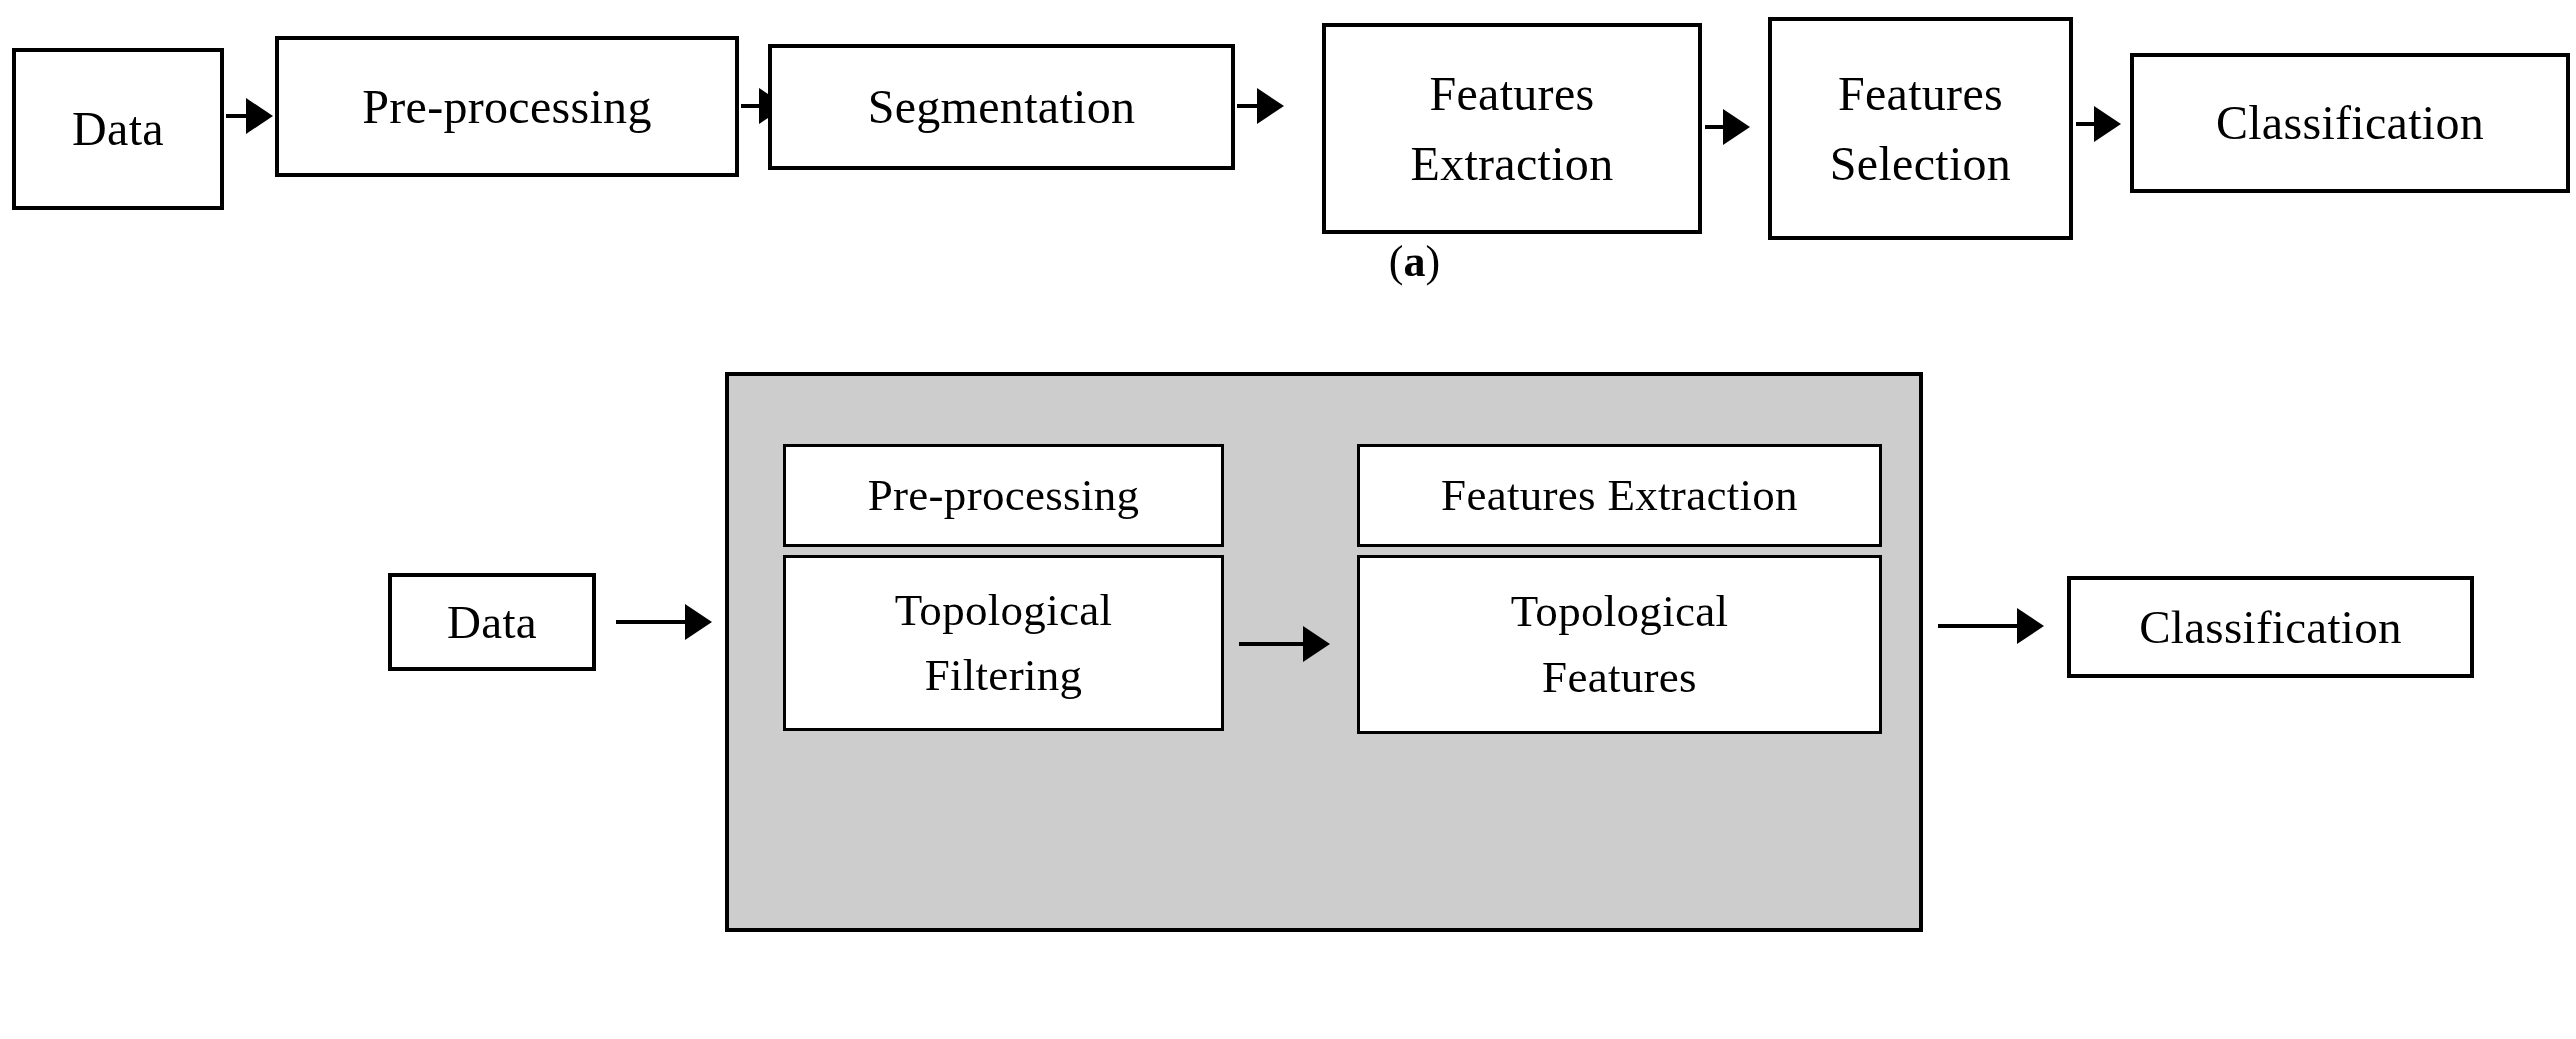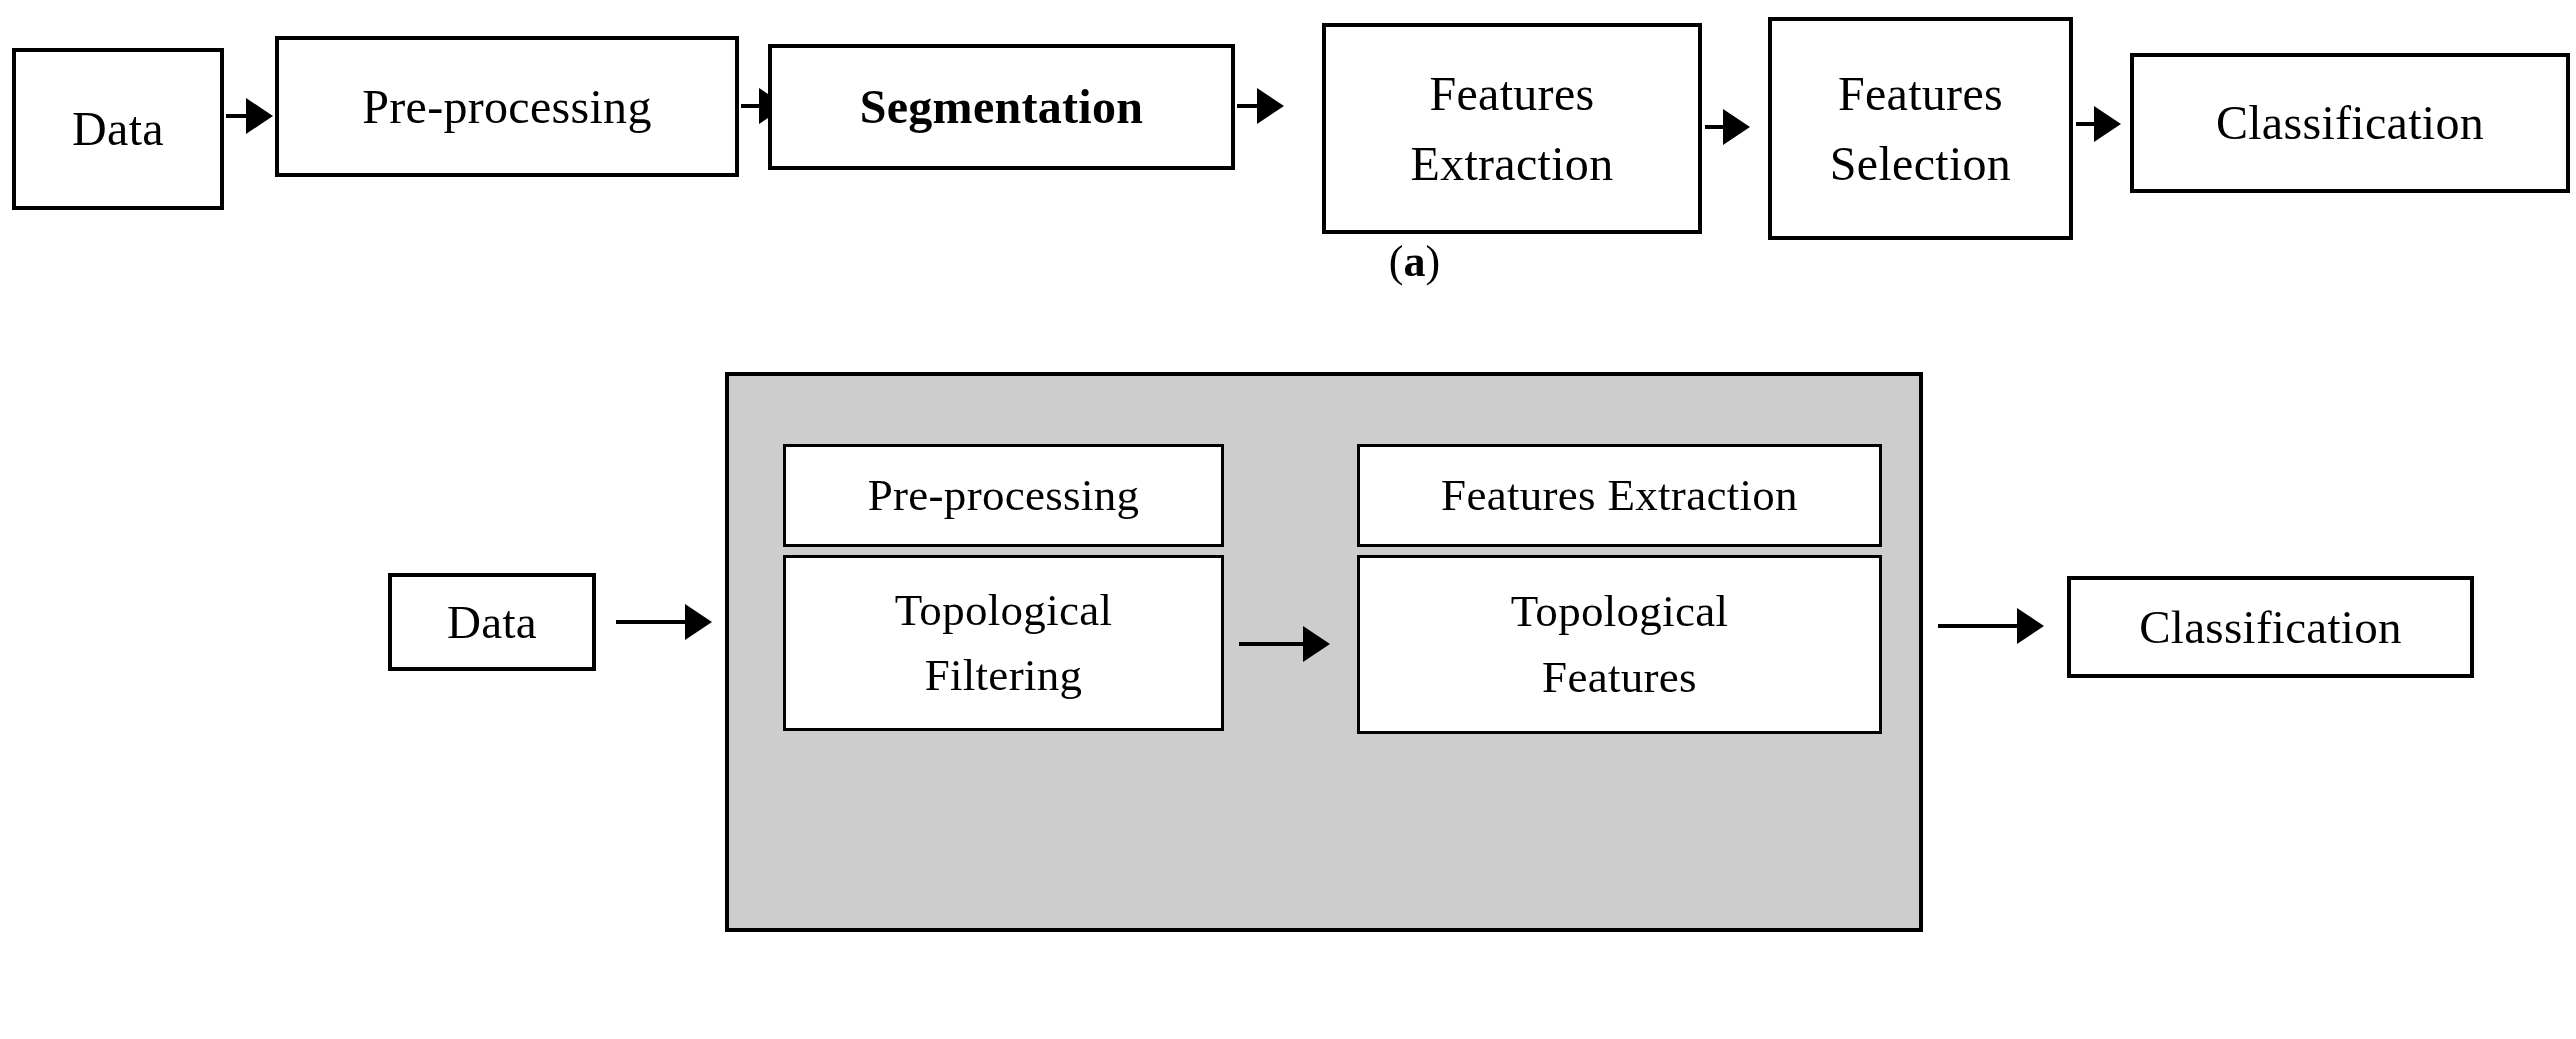--- a/index.html
+++ b/index.html
@@ -112,21 +112,21 @@
 
     <div class="box" style="left:275px; top:36px; width:464px; height:141px; font-size:48px;">
       <span class="label">Pre-processing</span>
     </div>
 
     <div class="arrow" style="left:741px; top:106px; width:45px;">
       <span class="shaft"></span>
       <span class="head"></span>
     </div>
 
-    <div class="box" style="left:768px; top:44px; width:467px; height:126px; font-size:48px;font-weight:bold;">
+    <div class="box" style="left:768px; top:44px; width:467px; height:126px; font-size:48px;">
       <span class="label">Segmentation</span>
     </div>
 
     <div class="arrow" style="left:1237px; top:106px; width:47px;">
       <span class="shaft"></span>
       <span class="head"></span>
     </div>
 
     <div class="box" style="left:1322px; top:23px; width:380px; height:211px; font-size:48px;">
       <span class="label">Features

